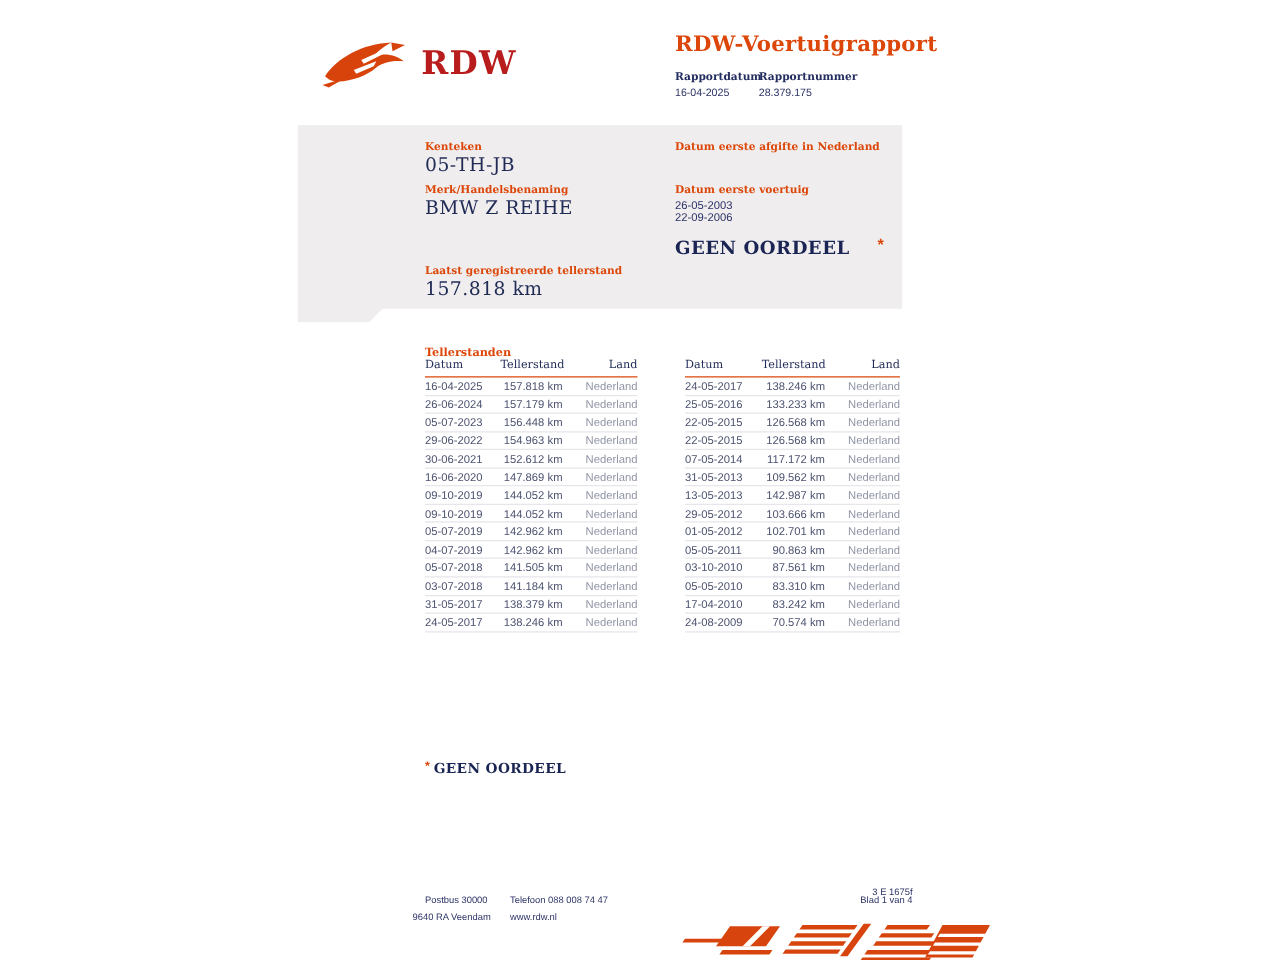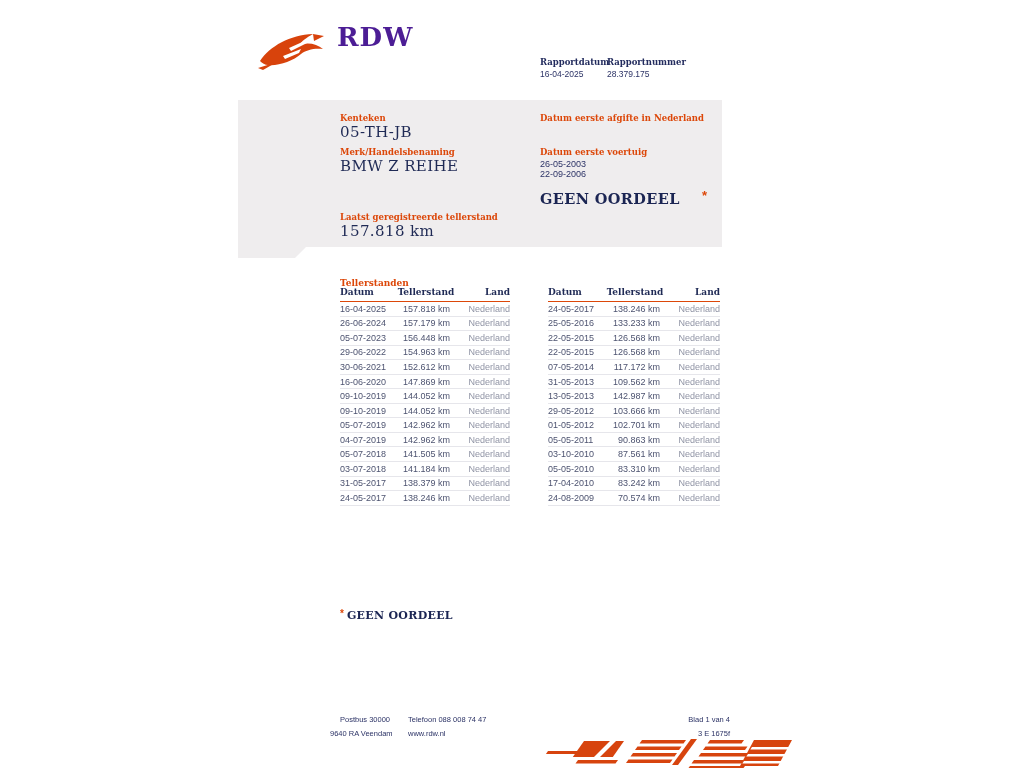--- a/index.html
+++ b/index.html
@@ -6,22 +6,22 @@
   html,body { background:#ffffff; }
   .page {
     position:relative; width:1024px; height:768px; background:#ffffff;
     font-family:"Liberation Sans", sans-serif; overflow:hidden;
   }
   .abs { position:absolute; }
 
   
   .logo-bird { left:256px; top:25px; width:78px; height:46px; }
   .logo-text {
-    left:337px; top:22px; font-family:"DejaVu Serif", serif;
-    font-size:26px; font-weight:600; color:#4c1d95; letter-spacing:1px;
+    left:337px; top:36px; font-family:"DejaVu Serif", serif;
+    font-size:26px; font-weight:600; color:#b91c1c; letter-spacing:1px;
   }
   .report-title {
     left:540px; top:26px; font-family:"DejaVu Serif", serif;
     font-size:17px; font-weight:700; color:#dc4709; letter-spacing:0.2px;
   }
   .hdr-label {
     font-family:"DejaVu Serif", serif; font-size:8.5px; font-weight:700; color:#232c5e;
   }
   .hdr-value { font-size:8.5px; color:#2c3366; }
   .pos-rd-label { left:540px; top:57px; }
@@ -49,21 +49,21 @@
   .oordeel-star { font-size:13px; font-weight:700; color:#dc4709; }
 
   
   .section-title {
     font-family:"DejaVu Serif", serif; font-size:9px; font-weight:700; color:#dc4709;
   }
   .ttable { width:172px; }
   .thead {
     display:flex; align-items:flex-end; height:12px;
     border-bottom:1.5px solid #dc4709; padding-bottom:4px;
-    font-family:"DejaVu Serif", serif; font-size:9px; font-weight:700; color:#1f2a55;
+    font-family:"DejaVu Serif", serif; font-size:9px; font-weight:400; color:#1f2a55;
   }
   .trow {
     display:flex; align-items:center; height:14.55px;
     border-bottom:1px solid #e6e6eb; font-size:9px;
   }
   .c0 { width:62px; text-align:left; color:#4d5370; }
   .c1 { flex:1; text-align:right; color:#4d5370; }
   .c2 { width:60px; text-align:right; color:#9094a5; }
   .thead .c0, .thead .c1, .thead .c2 { color:#1f2a55; }
 
@@ -92,20 +92,21 @@
 
   <svg class="abs logo-bird" viewBox="0 0 78 46" xmlns="http://www.w3.org/2000/svg">
     <path fill="#d8430c" d="M4 36 C14 21 34 10 57 9 C50 13 46 16 43 20 C52 17 61 19 67 24 C58 23 50 25 45 29 C37 36 23 41 12 40 C9 40 6 38 4 36 Z"></path>
     <path fill="#d8430c" d="M57 9 L68 11 L58 16 Z"></path>
     <path fill="#d8430c" d="M2 43 L21 37 L7 45 Z"></path>
     <polygon fill="#ffffff" points="33,23 53,14 51,18 35,26"></polygon>
     <polygon fill="#ffffff" points="27,31 45,24 43,28 29,34"></polygon>
   </svg>
   <div class="abs logo-text">RDW</div>
 
+  <div class="abs report-title">RDW-Voertuigrapport</div>
   <div class="abs hdr-label pos-rd-label">Rapportdatum</div>
   <div class="abs hdr-value pos-rd-value">16-04-2025</div>
   <div class="abs hdr-label pos-rn-label">Rapportnummer</div>
   <div class="abs hdr-value pos-rn-value">28.379.175</div>
 
   <div class="abs panel"></div>
 
   <div class="abs field-label" style="left:340px; top:113px;">Kenteken</div>
   <div class="abs big-value" style="left:340px; top:123px;">05-TH-JB</div>
   <div class="abs field-label" style="left:340px; top:147px;">Merk/Handelsbenaming</div>
@@ -284,21 +285,21 @@
 
   <div class="abs fn-title-line">
     <span class="fn-star">*</span><span class="fn-title">GEEN OORDEEL</span>
   </div>
 
   <div class="abs ftr" style="left:340px; top:704px;">Postbus 30000</div>
   <div class="abs ftr" style="left:330px; top:718px;">9640 RA Veendam</div>
   <div class="abs ftr" style="left:408px; top:704px;">Telefoon 088 008 74 47</div>
   <div class="abs ftr" style="left:408px; top:718px;">www.rdw.nl</div>
   <div class="abs ftr ftr-right" style="left:600px; top:704px;">Blad 1 van 4</div>
-  <div class="abs ftr ftr-right" style="left:600px; top:718px;">3 E 1675f</div>
+  <div class="abs ftr ftr-right" style="left:600px; top:698px;">3 E 1675f</div>
 
   <svg class="abs stripes" viewBox="0 0 250 32" xmlns="http://www.w3.org/2000/svg">
     <g fill="#d7440e">
       <polygon points="6,15 36,15 33.9,18 3.9,18"></polygon>
       <polygon points="42,5 82,5 70.8,21 30.8,21"></polygon>
       <polygon points="36,24 76,24 73.5,27.5 33.5,27.5"></polygon>
       <polygon points="100,4 144,4 141.5,7.5 97.5,7.5"></polygon>
       <polygon points="95.5,10.5 139.5,10.5 137,14 93,14"></polygon>
       <polygon points="91,17 135,17 132.5,20.5 88.5,20.5"></polygon>
       <polygon points="86.5,23.5 130.5,23.5 128,27 84,27"></polygon>

